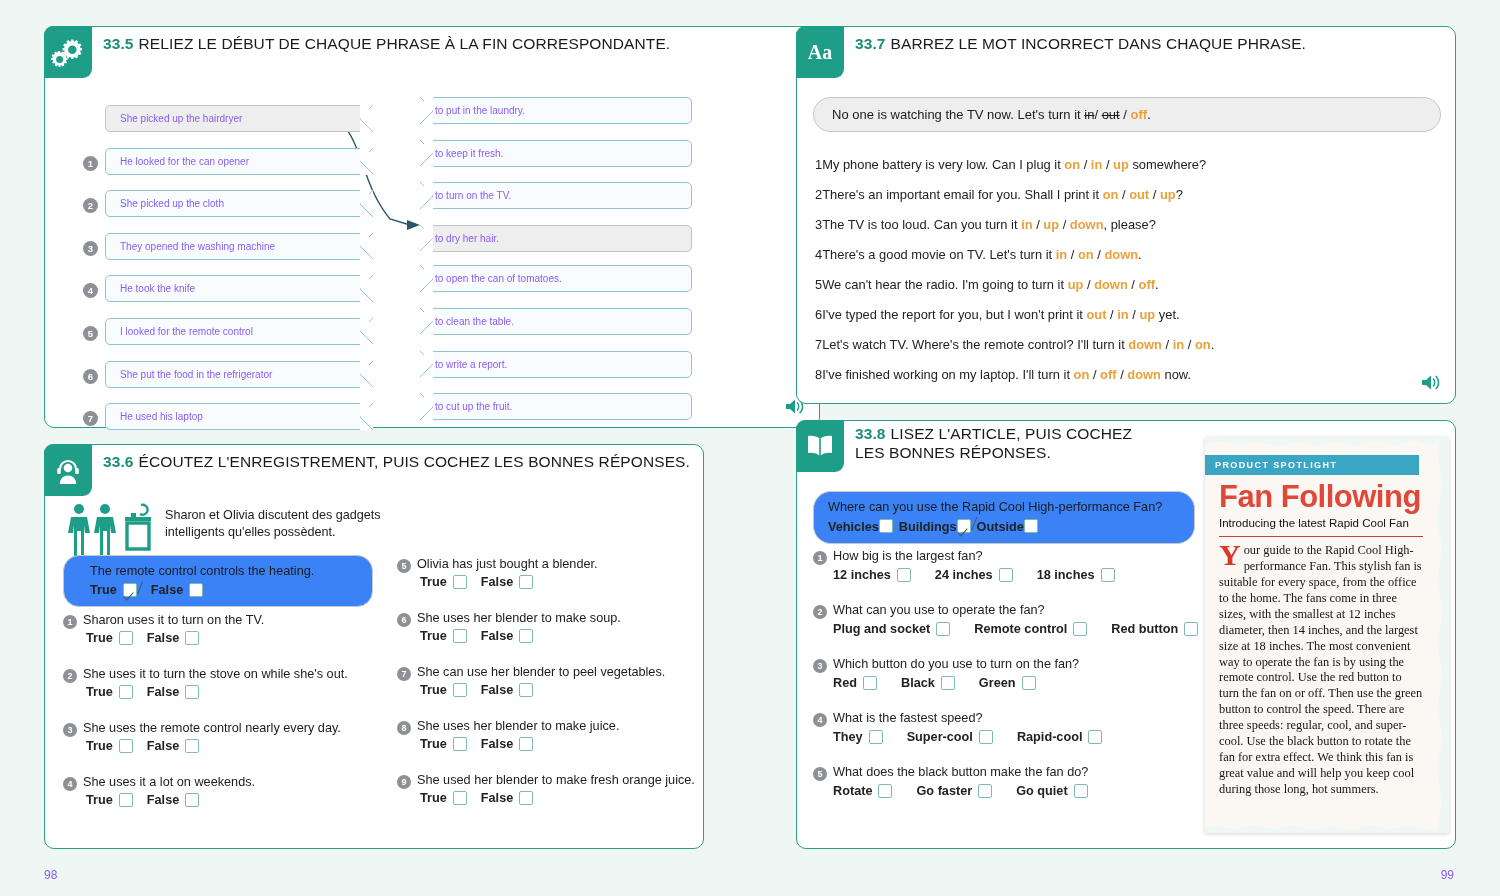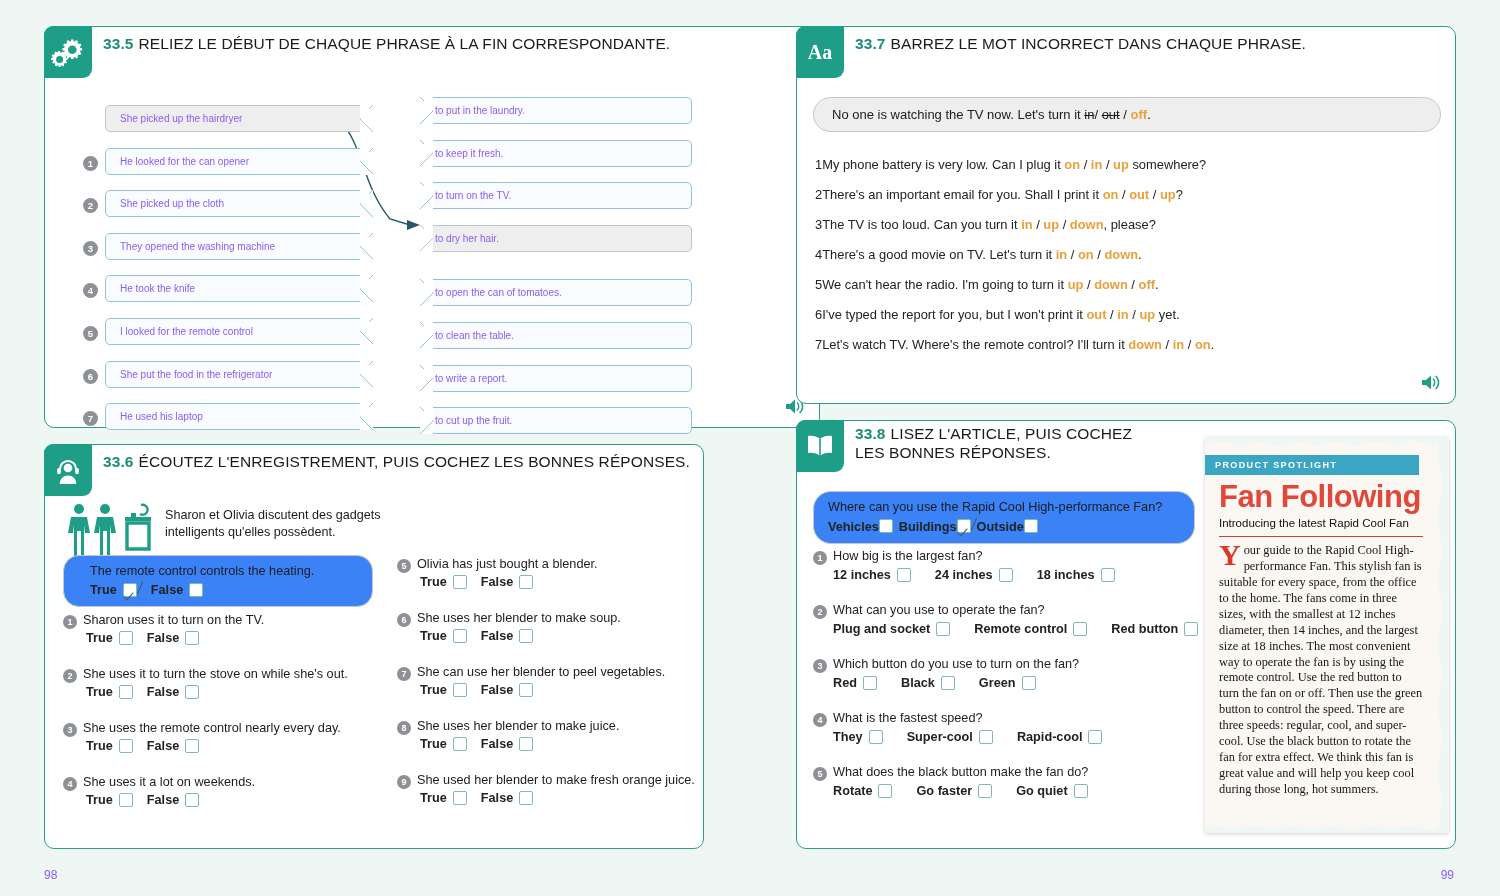--- a/index.html
+++ b/index.html
@@ -278,21 +278,21 @@
         <div class="m-row">
           <div class="chip right" style="margin-top: 4px;">to keep it fresh.</div>
         </div>
         <div class="m-row">
           <div class="chip right" style="margin-top: 4px;">to turn on the TV.</div>
         </div>
         <div class="m-row">
           <div class="chip right example" style="margin-top: 4px;">to dry her hair.</div>
         </div>
         <div class="m-row">
-          <div class="chip right" style="margin-top: 16px;">to open the can of tomatoes.</div>
+          <div class="chip right" style="margin-top: 2px;">to open the can of tomatoes.</div>
         </div>
         <div class="m-row">
           <div class="chip right" style="margin-top: 4px;">to clean the table.</div>
         </div>
         <div class="m-row">
           <div class="chip right" style="margin-top: 4px;">to write a report.</div>
         </div>
         <div class="m-row">
           <div class="chip right" style="margin-top: 4px;">to cut up the fruit.</div>
         </div>
@@ -489,20 +489,21 @@
     </div>
 
     <div id="s337" style="position:absolute; left:18px; top:130px; width:628px;">
         <div style="margin-bottom: 15px; font-size: 12.9px;"><span class="num-badge">1</span><span>My phone battery is very low. Can I plug it </span><span class="opt">on</span><span> / </span><span class="opt">in</span><span> / </span><span class="opt">up</span><span> somewhere?</span></div>
         <div style="margin-bottom: 15px; font-size: 12.9px;"><span class="num-badge">2</span><span>There's an important email for you. Shall I print it </span><span class="opt">on</span><span> / </span><span class="opt">out</span><span> / </span><span class="opt">up</span><span>?</span></div>
         <div style="margin-bottom: 15px; font-size: 12.9px;"><span class="num-badge">3</span><span>The TV is too loud. Can you turn it </span><span class="opt">in</span><span> / </span><span class="opt">up</span><span> / </span><span class="opt">down</span><span>, please?</span></div>
         <div style="margin-bottom: 15px; font-size: 12.9px;"><span class="num-badge">4</span><span>There's a good movie on TV. Let's turn it </span><span class="opt">in</span><span> / </span><span class="opt">on</span><span> / </span><span class="opt">down</span><span>.</span></div>
         <div style="margin-bottom: 15px; font-size: 12.9px;"><span class="num-badge">5</span><span>We can't hear the radio. I'm going to turn it </span><span class="opt">up</span><span> / </span><span class="opt">down</span><span> / </span><span class="opt">off</span><span>.</span></div>
         <div style="margin-bottom: 15px; font-size: 12.9px;"><span class="num-badge">6</span><span>I've typed the report for you, but I won't print it </span><span class="opt">out</span><span> / </span><span class="opt">in</span><span> / </span><span class="opt">up</span><span> yet.</span></div>
         <div style="margin-bottom: 15px; font-size: 12.9px;"><span class="num-badge">7</span><span>Let's watch TV. Where's the remote control? I'll turn it </span><span class="opt">down</span><span> / </span><span class="opt">in</span><span> / </span><span class="opt">on</span><span>.</span></div>
+        <div style="margin-bottom: 15px; font-size: 12.9px;"><span class="num-badge">8</span><span>I've finished working on my laptop. I'll turn it </span><span class="opt">on</span><span> / </span><span class="opt">off</span><span> / </span><span class="opt">down</span><span> now.</span></div>
       </div>
 
     <div class="speaker" style="right:14px; bottom:8px;">
       <svg width="20" height="17" viewBox="0 0 20 17">
         <path d="M1 6h4l5-4.5v14L5 11H1z" fill="#1f9e87"></path>
         <path d="M12 4.5a5.5 5.5 0 010 8" stroke="#1f9e87" stroke-width="1.5" fill="none"></path>
         <path d="M14.6 2a8.6 8.6 0 010 13" stroke="#1f9e87" stroke-width="1.5" fill="none"></path>
       </svg>
     </div>
   </div>

